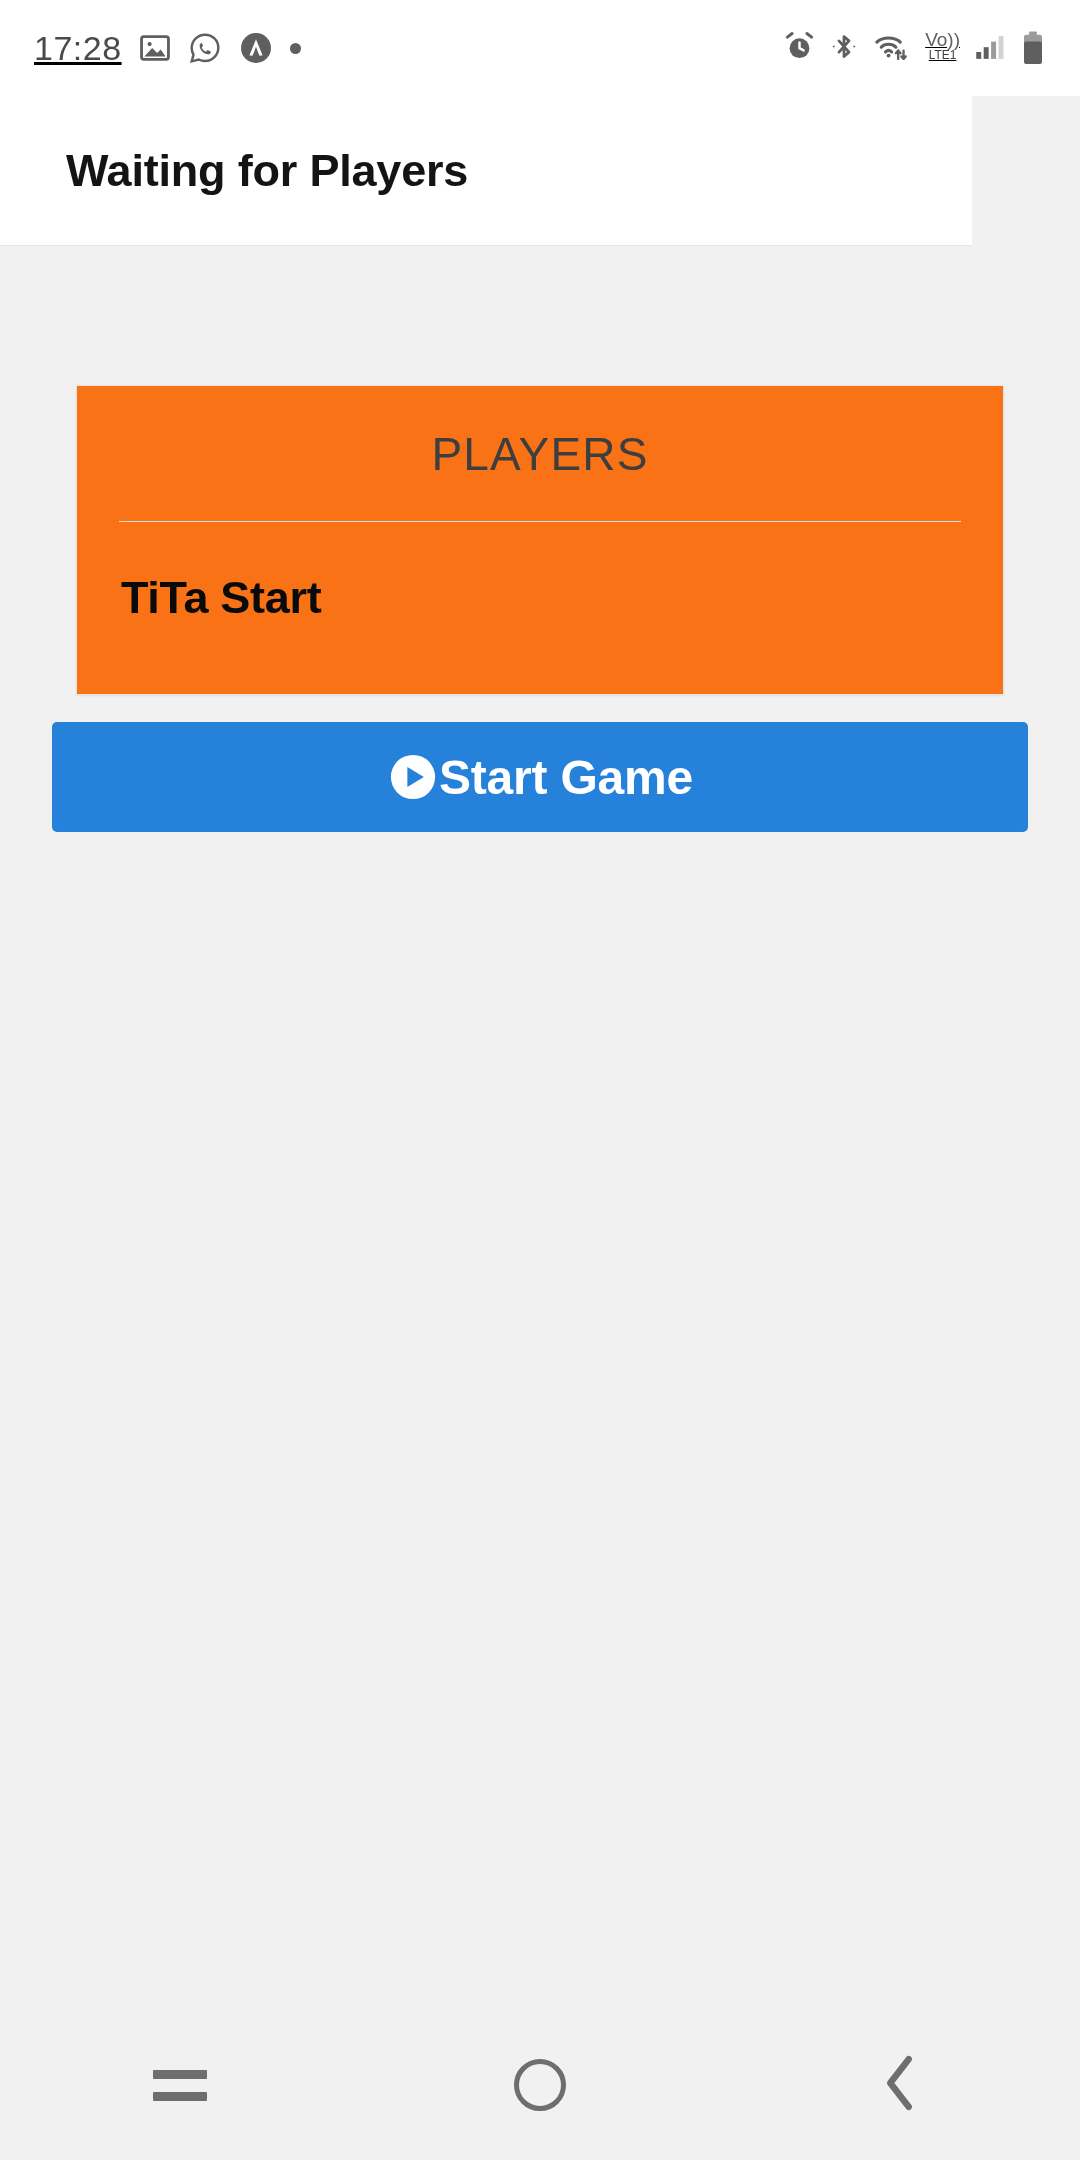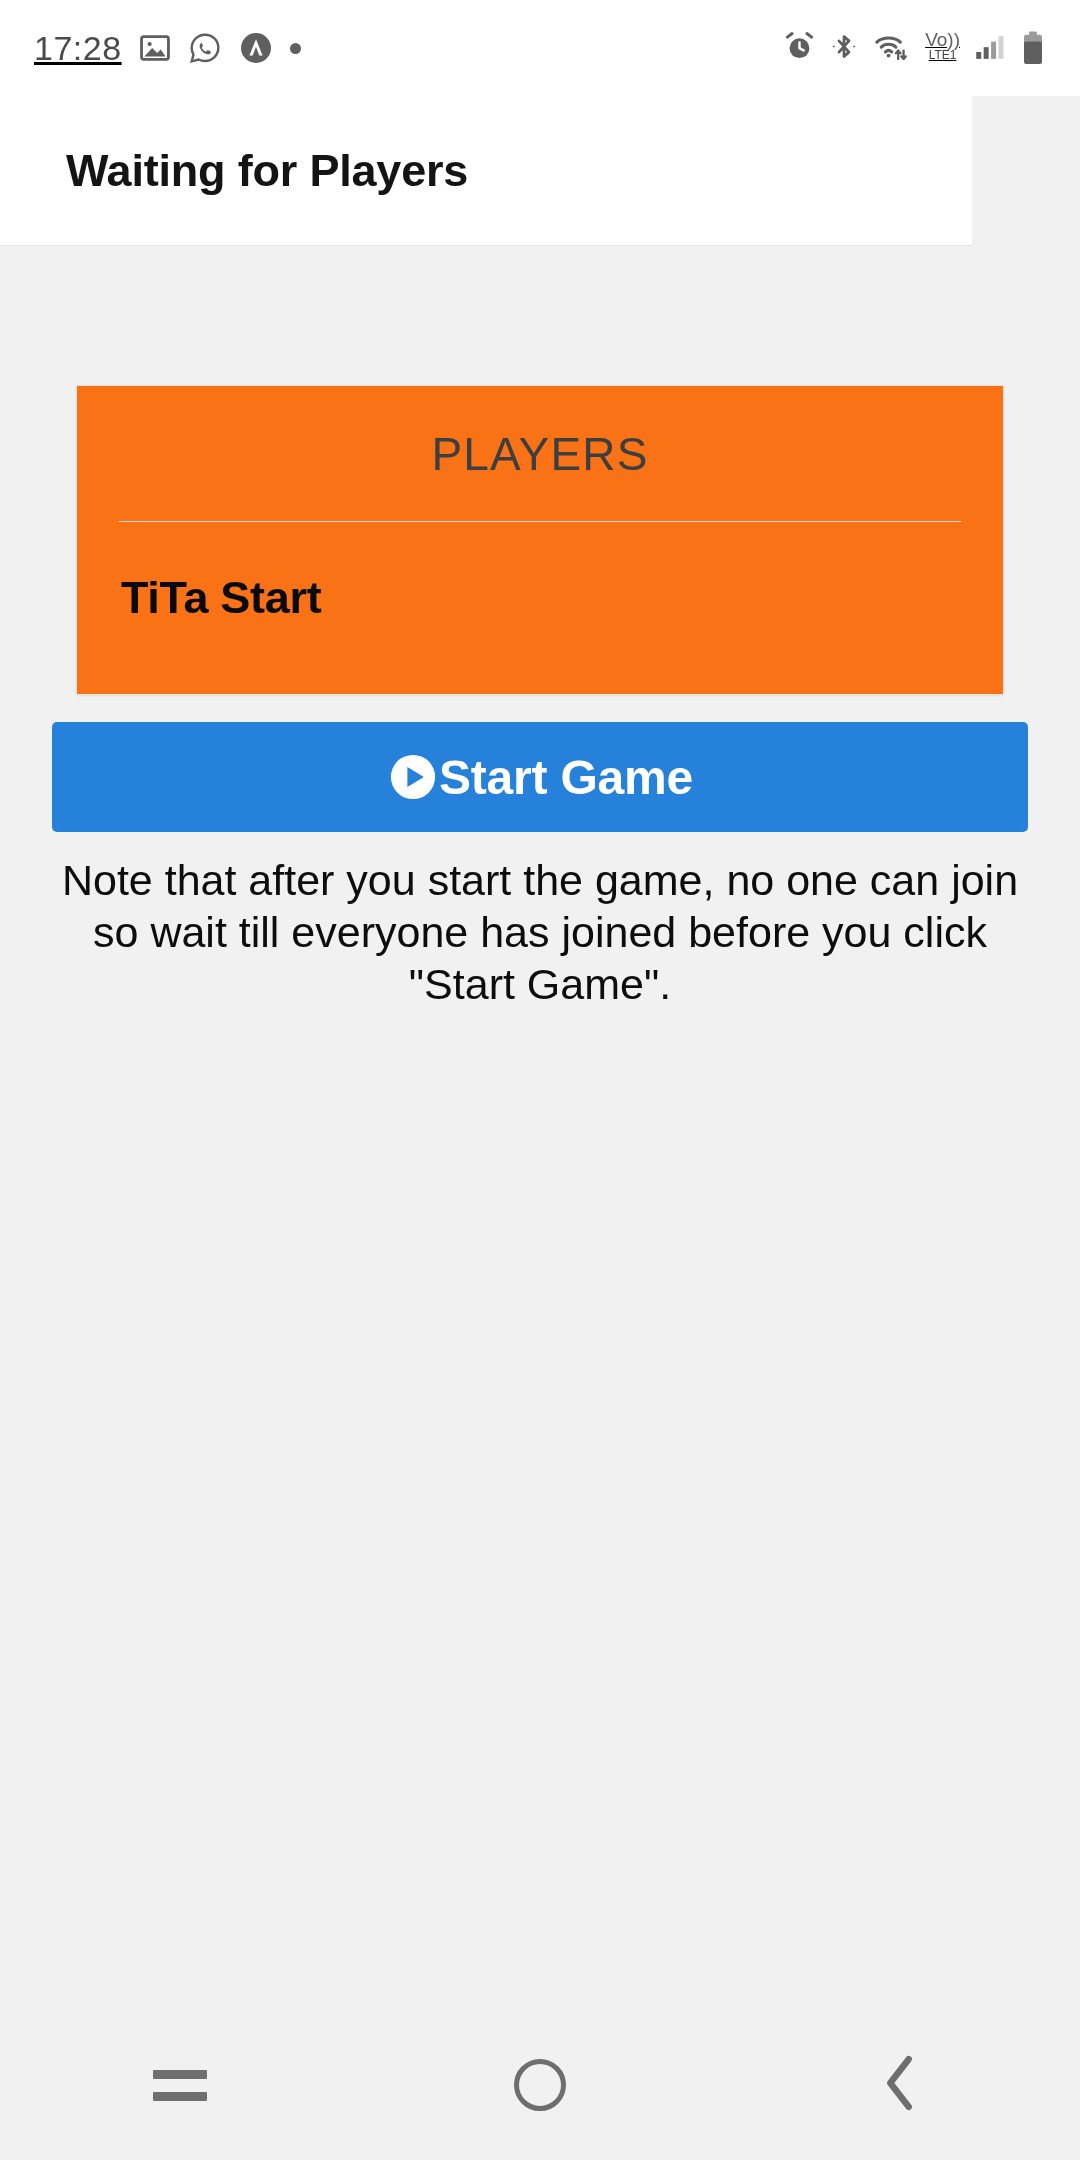--- a/index.html
+++ b/index.html
@@ -197,21 +197,20 @@
     <div class="start-btn">
       <span class="play-icon">
         <svg width="52" height="52" viewBox="0 0 24 24">
           <circle cx="12" cy="12" r="10.2" fill="#ffffff"></circle>
           <path d="M9.4 7.4 L17 12 L9.4 16.6 Z" fill="#2581da"></path>
         </svg>
       </span>
       <span class="start-btn-label">Start Game</span>
     </div>
 
-    <div class="note-text">Note that after you start the game, no one can join so wait till everyone has joined before you click "Start Game".</div>
   </div>
 
   <div class="navbar">
     <div class="nav-btn">
       <span class="recents-icon">
         <span></span>
           <span></span>
       </span>
     </div>
     <div class="nav-btn">

